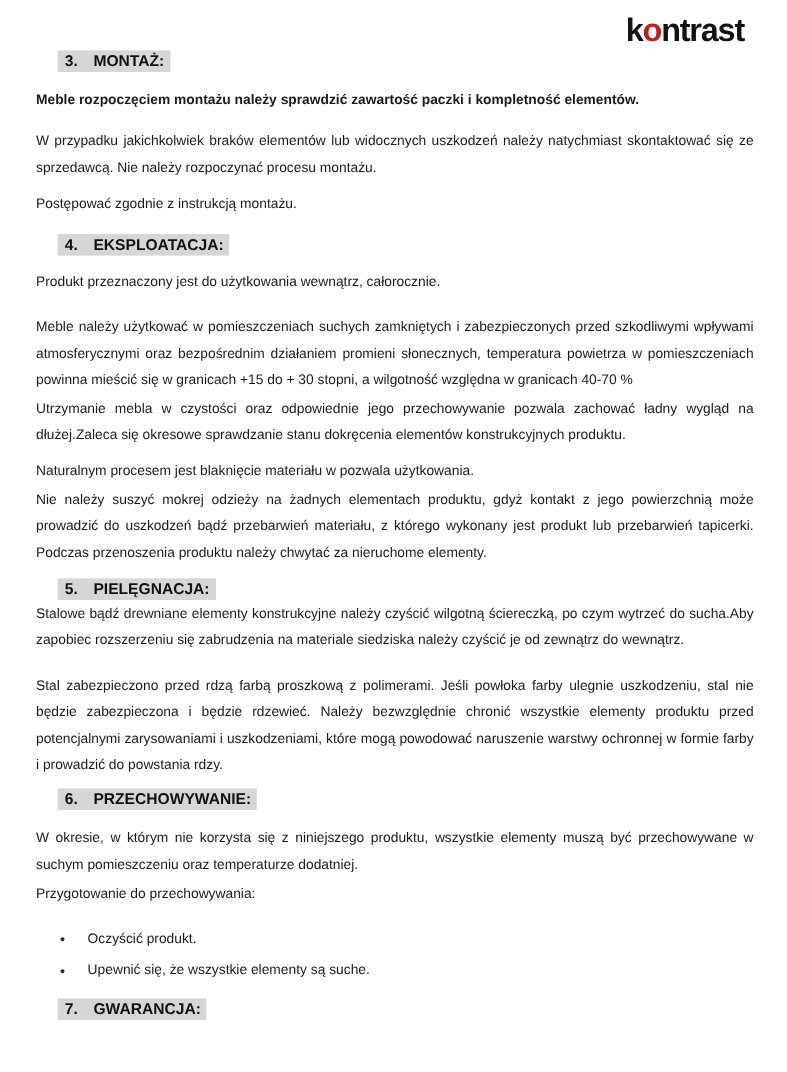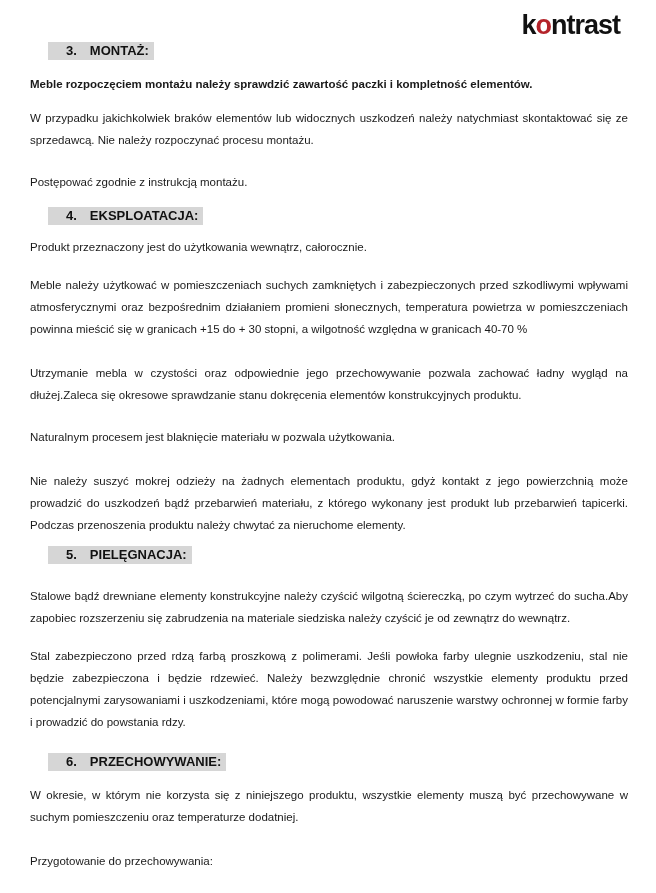--- a/index.html
+++ b/index.html
@@ -39,36 +39,36 @@
   
   .sec-h {
     margin: 8px 0 0 18px;
     font-size: 13px;
     font-weight: bold;
     line-height: 17px;
     color: #111111;
   }
   .sec-h .hl {
     background: #d6d6d6;
-    padding: 1px 5px 2px 18px;
+    padding: 1px 5px 2px 6px;
   }
   .sec-h .h-num { margin-right: 13px; }
 
   
   .p {
     font-size: 11.5px;
     line-height: 22px;
     margin: 0;
     text-align: justify;
     color: #1a1a1a;
   }
   .p.bold { font-weight: bold; }
   .mt-4  { margin-top: 16px; }
-  .mt-6  { margin-top: 22px; }
-  .mt-8  { margin-top: 20px; }
+  .mt-6  { margin-top: 2px; }
+  .mt-8  { margin-top: 8px; }
   .mt-10 { margin-top: 10px; }
   .mt-12 { margin-top: 12px; }
   .mt-14 { margin-top: 14px; }
   .mt-16 { margin-top: 12px; }
 
   
   ul.blist {
     list-style: none;
     margin: 16px 0 0 0;
     padding: 0 0 0 20px;

